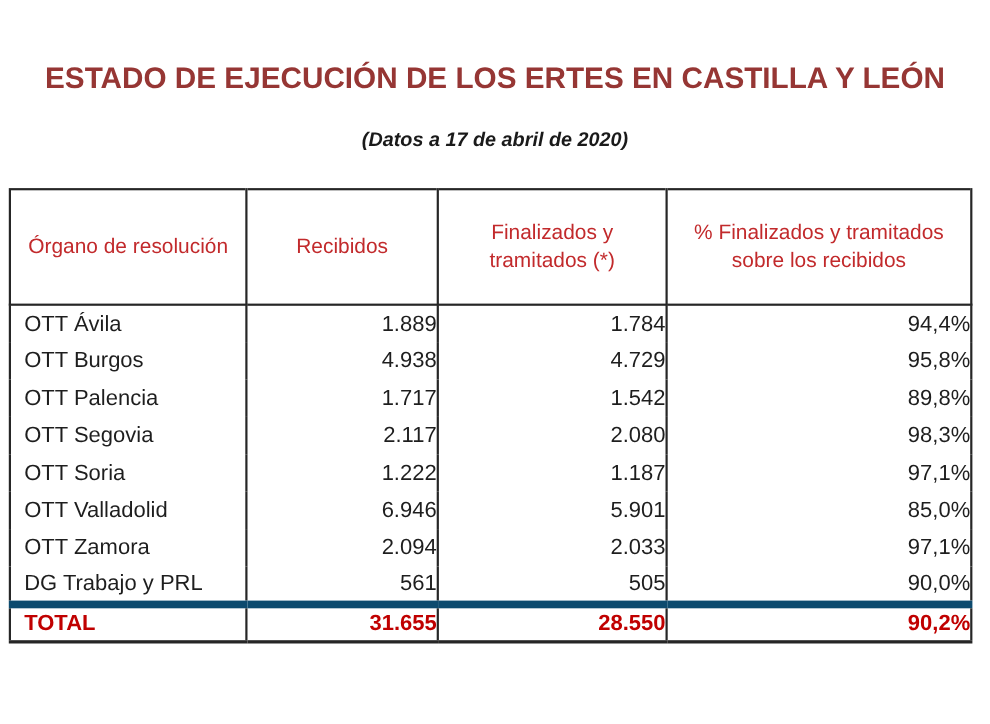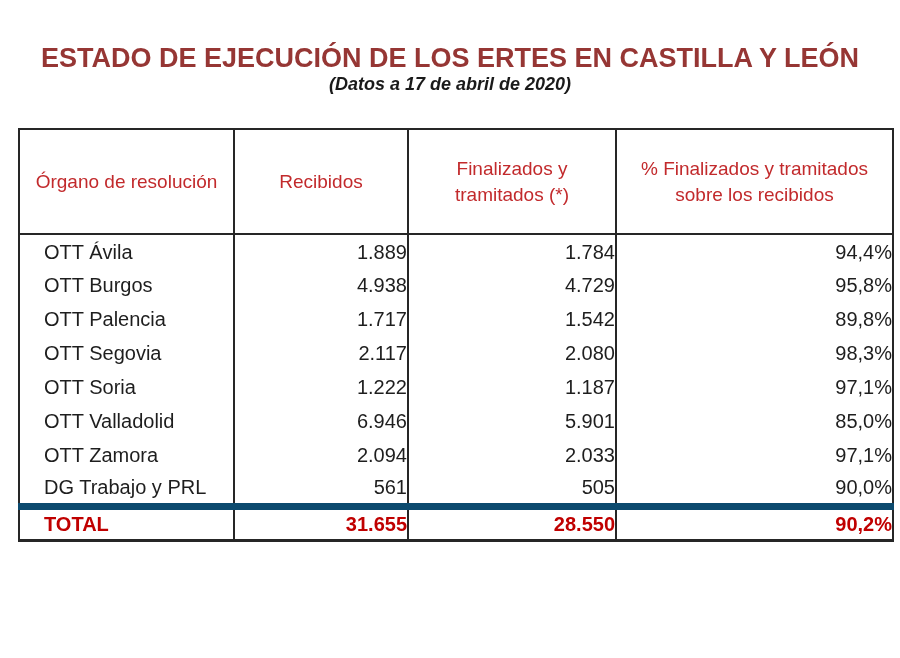--- a/index.html
+++ b/index.html
@@ -8,36 +8,37 @@
     background: #ffffff;
     font-family: "Liberation Sans", sans-serif;
   }
   .page {
     width: 900px;
     height: 658px;
     background: #ffffff;
     position: relative;
   }
   .doc-title {
-    padding-top: 43px;
+    padding-top: 56px;
     text-align: center;
     font-size: 27px;
     font-weight: bold;
     letter-spacing: 0px;
     color: #963634;
   }
   .doc-subtitle {
+    margin-top: 30px;
     text-align: center;
     font-size: 18px;
     font-weight: bold;
     font-style: italic;
     color: #1a1a1a;
   }
   table.ertes {
-    margin: 33px 0 0 18px;
+    margin: 33px 0 0 8px;
     border-collapse: collapse;
     table-layout: fixed;
     width: 874px;
     border: 2px solid #262626;
   }
   table.ertes col.c1 { width: 215px; }
   table.ertes col.c2 { width: 174px; }
   table.ertes col.c3 { width: 208px; }
   table.ertes col.c4 { width: 277px; }
   th, td {
@@ -55,21 +56,21 @@
     border-bottom: 2px solid #262626;
     padding: 4px 14px;
   }
   tbody td {
     height: 34px;
     font-size: 20px;
     color: #1e1e1e;
     vertical-align: middle;
     white-space: nowrap;
   }
-  td.name  { text-align: left;  padding-left: 24px; }
+  td.name  { text-align: left;  padding-left: 12px; }
   td.num   { text-align: right; }
   tbody tr:first-child td { padding-top: 2px; }
   tr.total-row td {
     height: 34px;
     font-size: 20px;
     font-weight: bold;
     color: #c00000;
     border-top: 7px solid #0c4a6e;
     border-bottom: 3px solid #262626;
     vertical-align: middle;

